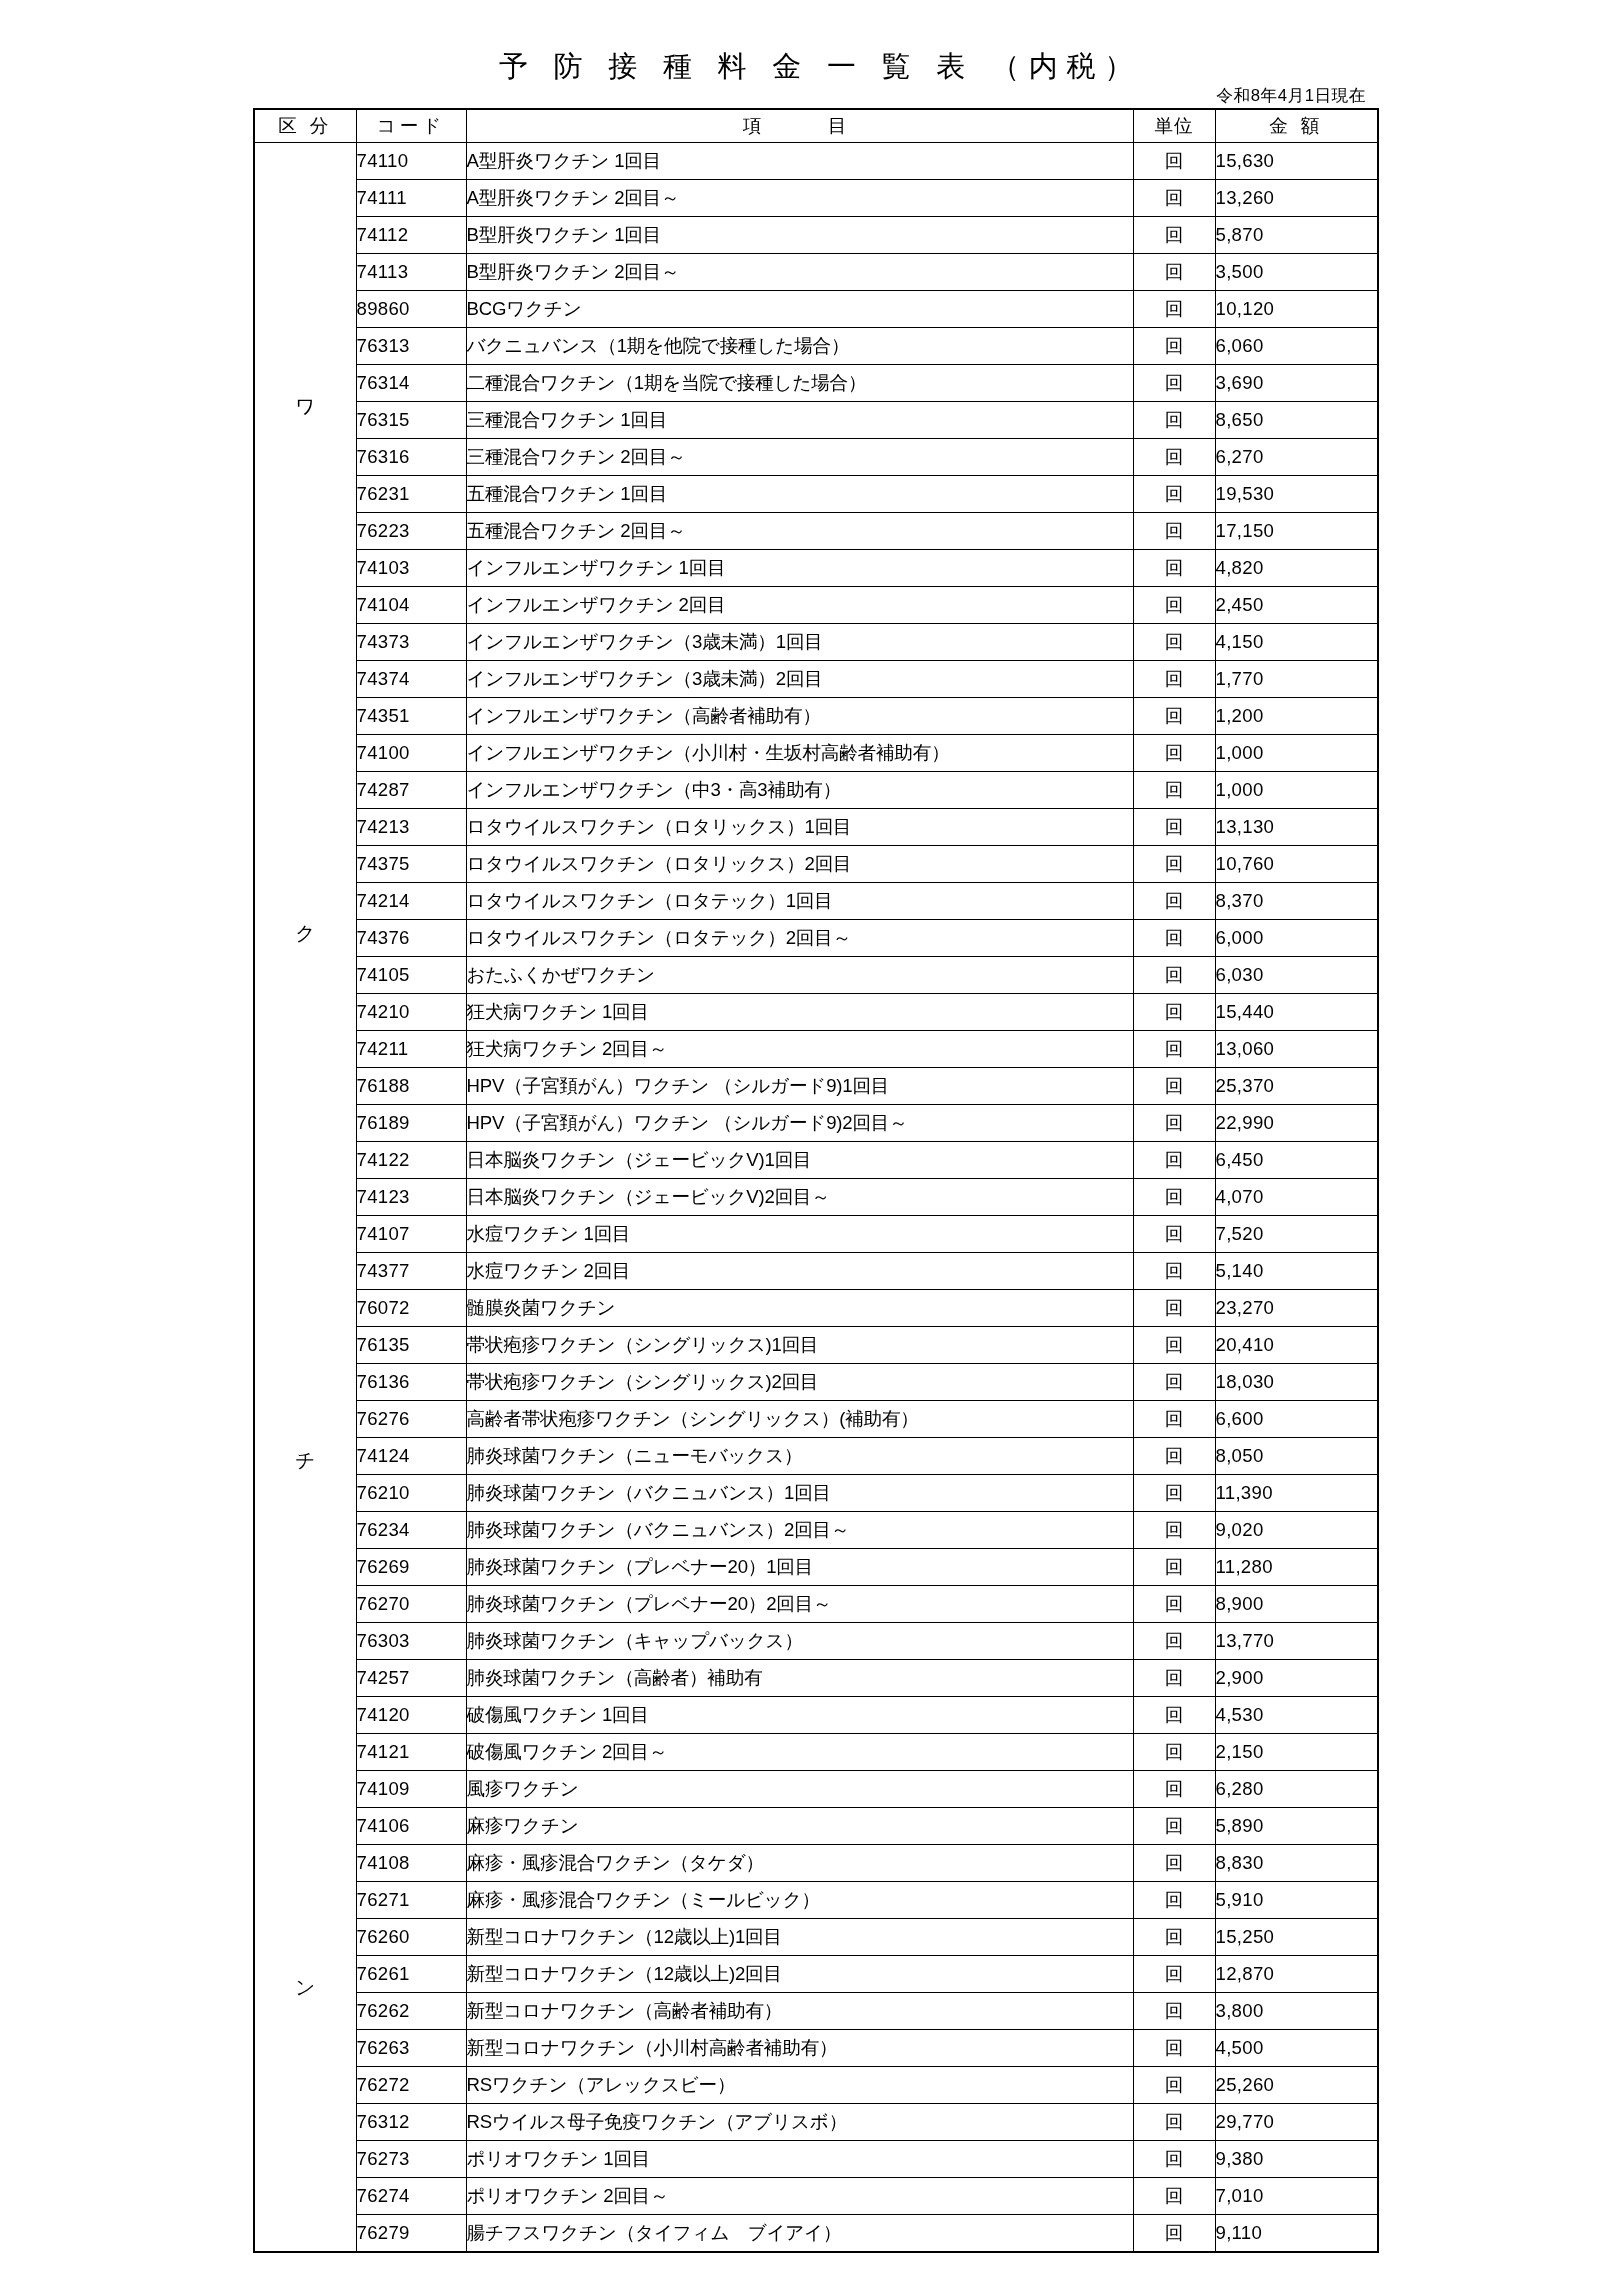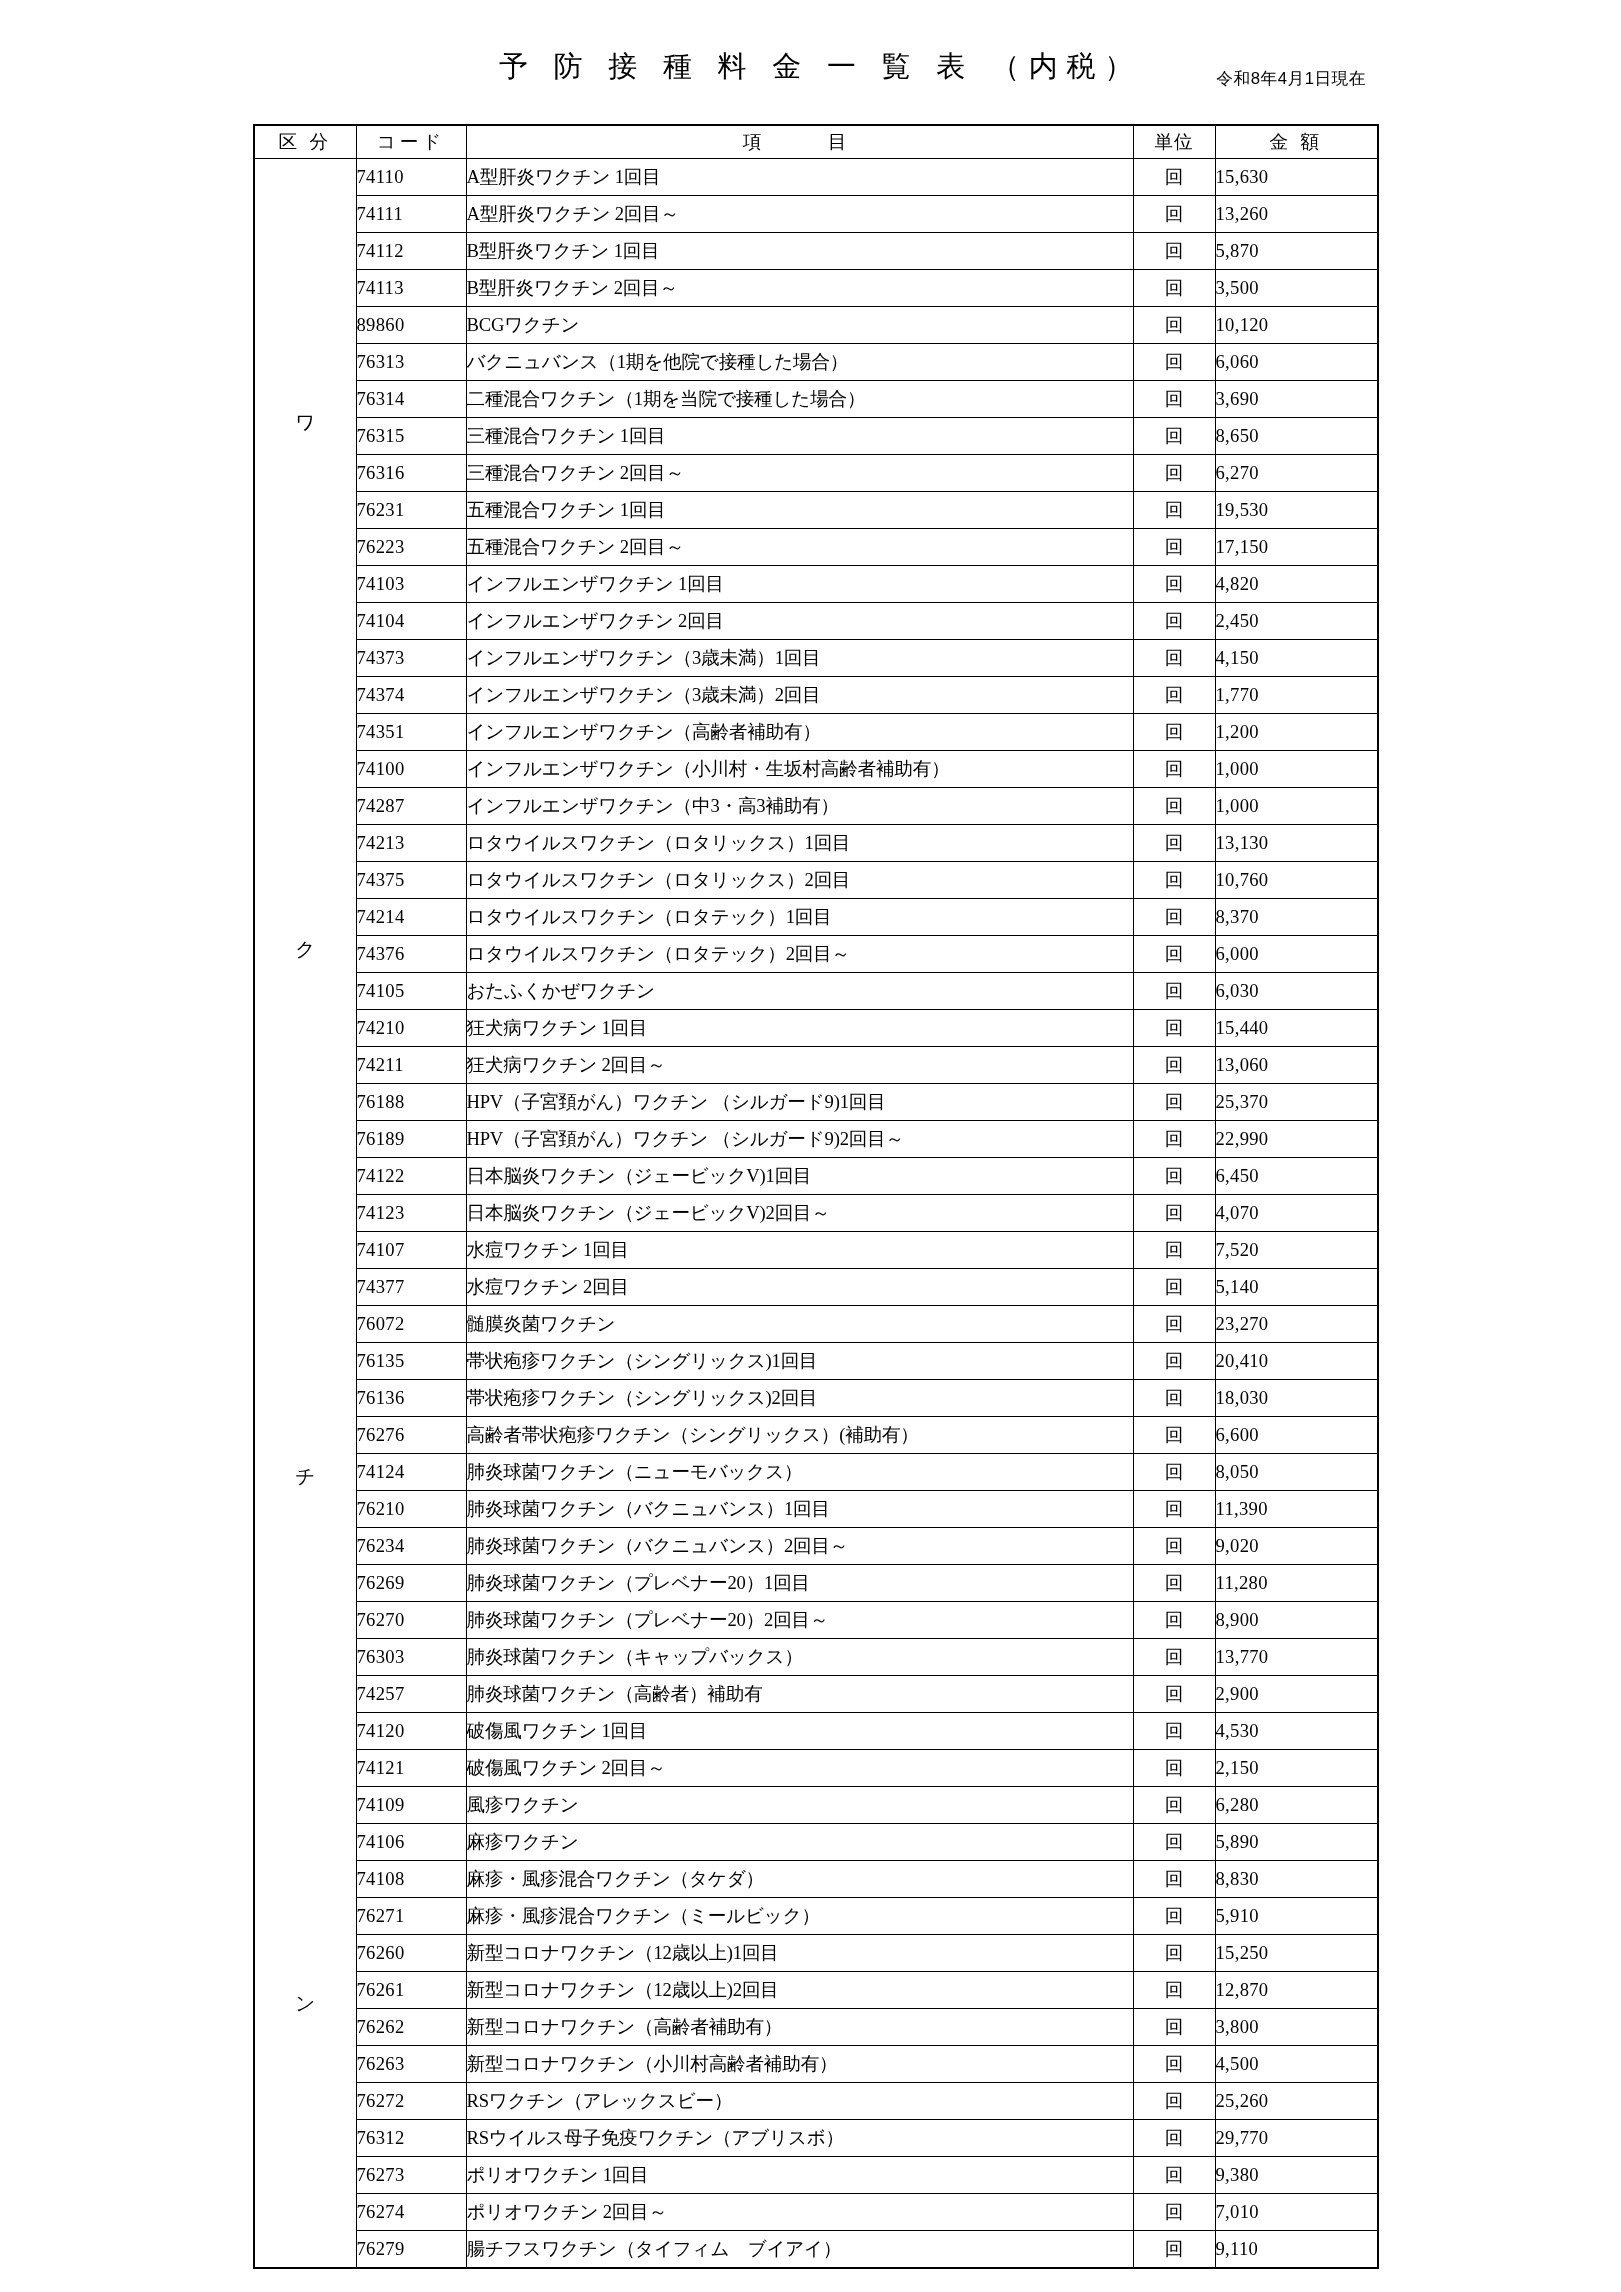--- a/index.html
+++ b/index.html
@@ -38,33 +38,32 @@
     text-align: center;
     font-size: 29px;
     letter-spacing: 8.8px;
     font-weight: normal;
     white-space: nowrap;
     font-family: "Liberation Sans", "DejaVu Sans", sans-serif;
   }
   .doc-date {
     position: absolute;
     right: 255px;
-    top: 67px;
+    top: 84px;
     font-size: 16.7px;
     letter-spacing: 0.5px;
     white-space: nowrap;
   }
 
   
   .table-wrap {
     position: absolute;
     left: 253px;
-    top: 124px;
+    top: 108px;
     width: 1123px;
-    font-family: Liberation Serif, serif;
   }
   table.price-table {
     border-collapse: collapse;
     table-layout: fixed;
     width: 1123px;
     border: 2px solid #000;
   }
   table.price-table col.c-kubun  { width: 102px; }
   table.price-table col.c-code   { width: 110px; }
   table.price-table col.c-item   { width: 667px; }

